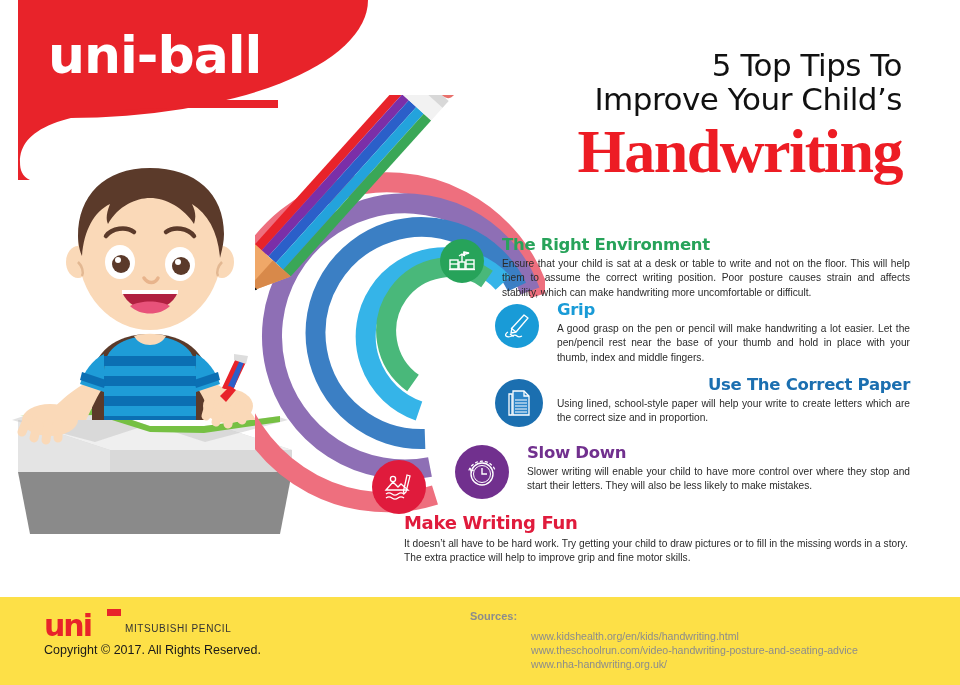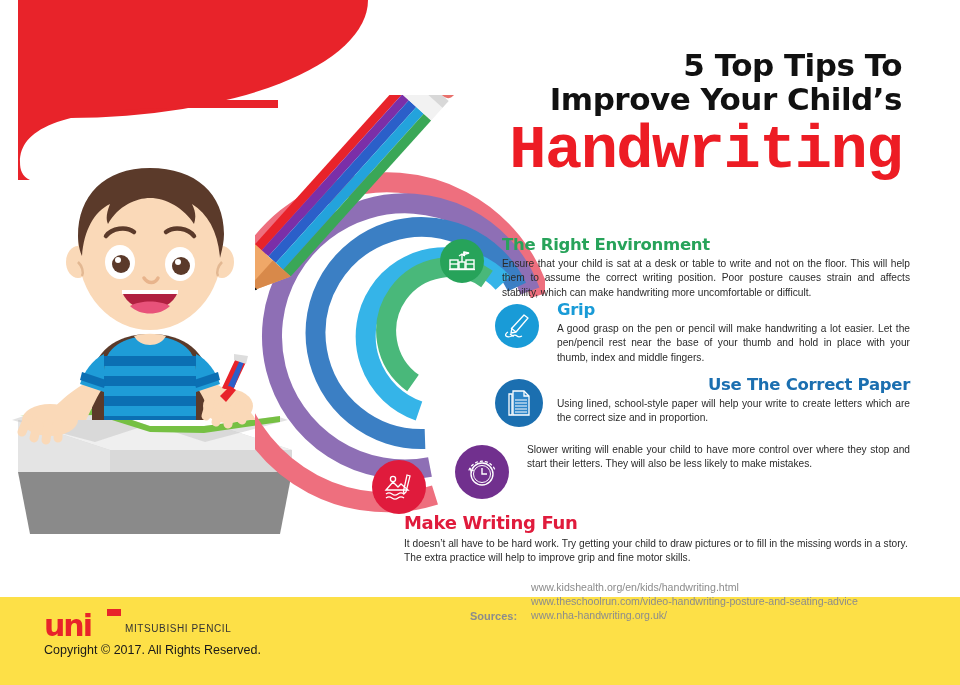--- a/index.html
+++ b/index.html
@@ -17,26 +17,26 @@
   .logo-uniball{
     position:absolute;left:48px;top:22px;width:280px;height:66px;
     color:#fff;font-size:52px;font-weight:bold;letter-spacing:-1px;
     font-family:"DejaVu Sans",sans-serif;line-height:66px;
     white-space:nowrap;
   }
 
   
   .title-wrap{position:absolute;right:58px;top:48px;text-align:right;}
   .title-l1,.title-l2{
-    color:#111;font-weight:bold;font-size:31px;line-height:34px;
+    color:#111;font-weight:normal;font-size:31px;line-height:34px;
     font-family:"DejaVu Sans",sans-serif;letter-spacing:-0.5px;
   }
   .title-big{
     color:#ED1C24;font-weight:bold;font-size:62px;line-height:66px;
-    font-family:Liberation Mono, monospace;letter-spacing:-1.5px;margin-top:2px;
+    font-family:Liberation Serif, serif;letter-spacing:-1.5px;margin-top:2px;
   }
 
   
   .illo{position:absolute;left:0;top:120px;width:300px;height:470px;}
 
   
   .spiral{position:absolute;left:255px;top:95px;width:290px;height:430px;}
 
   
   .tip{position:absolute;}
@@ -69,35 +69,36 @@
   }
   .footer-copy{
     position:absolute;left:44px;top:46px;font-size:12.5px;color:#1a1a1a;
     font-family:"Liberation Sans",sans-serif;
   }
   .sources-label{
     position:absolute;left:470px;top:610px;font-size:11px;font-weight:bold;
     color:#8c8c8c;font-family:"Liberation Sans",sans-serif;
   }
   .sources-list{
-    position:absolute;left:531px;top:580px;font-size:10.6px;line-height:14.2px;
+    position:absolute;left:531px;top:629px;font-size:10.6px;line-height:14.2px;
     color:#8c8c8c;font-family:"Liberation Sans",sans-serif;
   }
   .sources-list div{white-space:nowrap;}
 </style>
 </head>
 <body>
 
 <div id="page">
 
   <div class="banner"></div>
   <svg width="260" height="80" style="position:absolute;left:18px;top:100px;">
     <path d="M0,0 L0,62 L2,62 C2,30 40,10 150,8 L260,8 L260,0 Z" fill="#E8232A"></path>
     <path d="M0,62 L0,80 L12,80 C4,76 2,70 2,62 Z" fill="#E8232A"></path>
   </svg>
+  <div class="logo-uniball">uni-ball</div>
 
   <div class="title-wrap">
     <div class="title-l1">5 Top Tips To</div>
     <div class="title-l2">Improve Your Child’s</div>
     <div class="title-big">Handwriting</div>
   </div>
 
   <svg class="illo" viewBox="0 0 300 470">
 
     <g>
@@ -275,20 +276,21 @@
         <circle cx="18" cy="20" r="11"></circle>
         <circle cx="18" cy="20" r="8.5" stroke-width="1"></circle>
         <path d="M18,14 v6 h5"></path>
         <g stroke-width="1.3" stroke-linecap="round" stroke-dasharray="2 3">
           <path d="M5,16 A14,14 0 0,1 31,16"></path>
         </g>
         <path d="M6,14 l1,3 l3,-1" stroke-width="1.2"></path>
       </svg>
     </div>
     <div style="margin-left:72px;">
+      <div class="tip-head" style="color:#71308E;">Slow Down</div>
       <p class="tip-body">Slower writing will enable your child to have more control over where they stop and start their letters. They will also be less likely to make mistakes.</p>
     </div>
   </div>
 
   <div class="tip-icon" style="left:372px;top:460px;width:54px;height:54px;background:#E01B3C;">
     <svg width="34" height="34" viewBox="0 0 34 34" fill="none" stroke="#fff" stroke-width="1.3">
       <circle cx="11" cy="9" r="2.6"></circle>
       <path d="M4,20 l7,-8 l5,5 l3,-3 l7,6 z"></path>
       <path d="M4,24 c2,-1.6 4,-1.6 6,0 c2,1.6 4,1.6 6,0 c2,-1.6 4,-1.6 6,0"></path>
       <path d="M4,28 c2,-1.6 4,-1.6 6,0 c2,1.6 4,1.6 6,0 c2,-1.6 4,-1.6 6,0"></path>

